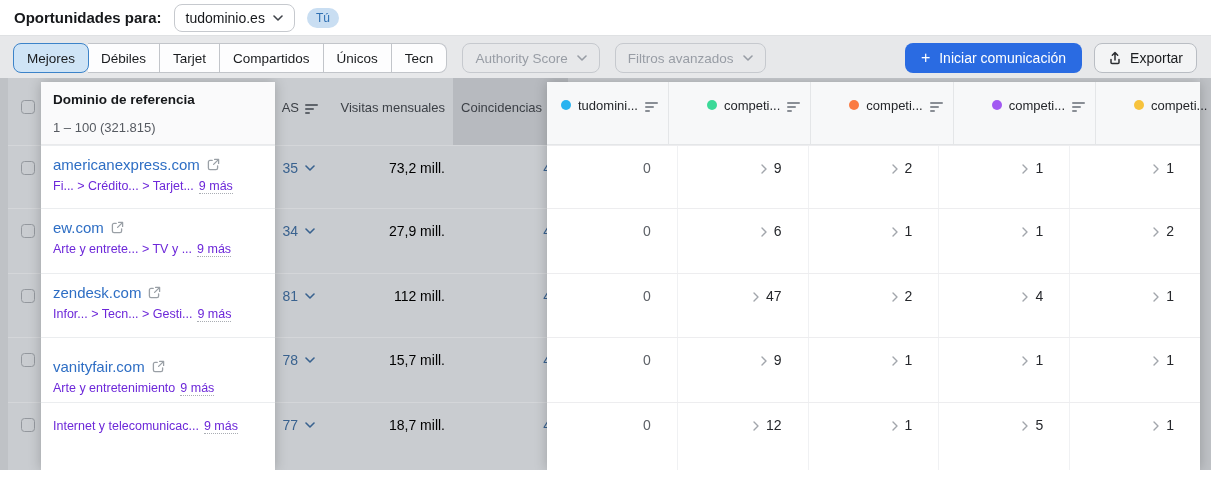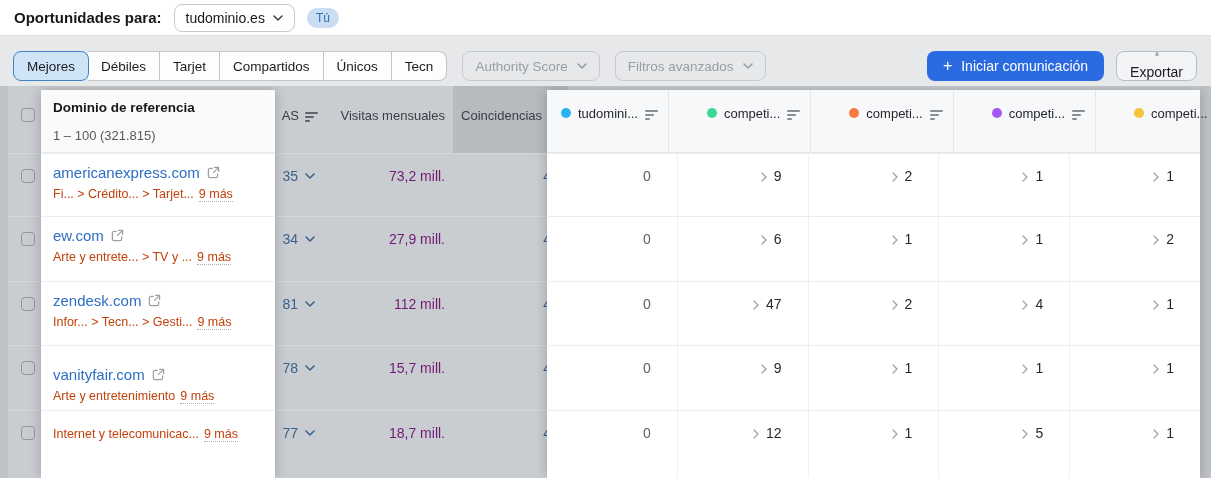--- a/index.html
+++ b/index.html
@@ -10,41 +10,41 @@
   .topbar { height: 36px; background: #fff; border-bottom: 1px solid #dfe1e3;
             display: flex; align-items: center; padding: 0 14px; gap: 12px; }
   .tb-title { font-size: 15px; font-weight: bold; color: #16181b; }
   .domain-select { display: inline-flex; align-items: center; gap: 8px; height: 28px;
             border: 1px solid #c6c9ce; border-radius: 8px; padding: 0 11px;
             font-size: 14px; color: #16181b; background: #fff; cursor: pointer; }
   .you-badge { background: #c9def2; color: #2e6fb2; font-size: 12px; line-height: 1;
             padding: 4px 9px; border-radius: 10px; }
 
   
-  .toolbar { height: 50px; background: #e7e8ea; display: flex; align-items: flex-end;
+  .toolbar { height: 42px; background: #e7e8ea; display: flex; align-items: flex-end;
             padding: 0 14px 5px 14px; }
   .seg { display: flex; }
   .seg-btn { height: 30px; padding: 0 13px; background: #fdfdfe; border: 1px solid #c2c5ca;
             border-left-width: 0; font-size: 13.5px; color: #1a1c1f; display: flex;
             align-items: center; cursor: pointer; position: relative; }
   .seg-btn:first-child { border-left-width: 1px; border-radius: 8px 0 0 8px; }
   .seg-btn:last-child { border-radius: 0 8px 8px 0; }
   .seg-btn.active { background: #cfe4f6; border: 1.5px solid #3c83c9; border-radius: 8px;
             margin: 0 -1px; z-index: 2; }
   .dd-disabled { height: 30px; margin-left: 15px; padding: 0 12px; border: 1px solid #c6c9ce;
             border-radius: 8px; display: flex; align-items: center; gap: 9px;
             font-size: 13.5px; color: #989da5; cursor: pointer; }
   .tool-spacer { flex: 1; }
   .btn-primary { height: 30px; background: #2a6be2; border: none; border-radius: 8px;
             color: #fff; font-size: 14px; padding: 0 16px; display: flex; align-items: center;
             gap: 9px; cursor: pointer; }
   .btn-primary .plus { font-size: 16px; font-weight: 400; line-height: 1; }
   .btn-export { height: 30px; margin-left: 12px; background: #f3f4f5; border: 1px solid #b9bdc3;
             border-radius: 8px; color: #1a1c1f; font-size: 14px; padding: 0 13px;
-            display: flex; align-items: center; gap: 8px; cursor: pointer; flex-direction: column; }
+            display: flex; align-items: center; gap: 8px; cursor: pointer; }
 
   
   .table-area { position: relative; height: 392px; background: #c9ccd0; overflow: hidden; }
   .edge-strip { position: absolute; top: 0; bottom: 0; background: #bfc2c6; }
   .edge-strip.left { left: 0; width: 8px; }
   .edge-strip.right { left: 1200px; width: 11px; }
 
   .dim-header { position: absolute; left: 8px; right: 11px; top: 0; height: 67px; }
   .dim-col-head { position: absolute; top: 0; height: 67px; display: flex;
             justify-content: flex-end; align-items: flex-start; padding-top: 22px; gap: 6px;
@@ -53,21 +53,21 @@
             background: #b7babf; }
   .checkbox { position: absolute; left: 13px; width: 14px; height: 14px;
             border: 1.5px solid #94989e; border-radius: 3.5px; cursor: pointer; }
 
   .dim-row { position: absolute; left: 8px; right: 11px; border-top: 1px solid #d4d6d9; }
   .dim-as { position: absolute; left: 210px; top: 0; width: 97px; display: flex;
             justify-content: flex-end; align-items: flex-start; padding-top: 14px; gap: 7px;
             font-size: 14px; color: #39628f; cursor: pointer; }
   .dim-as svg { margin-top: 5px; }
   .dim-vis { position: absolute; left: 315px; top: 0; width: 122px; padding-top: 14px;
-            text-align: right; font-size: 14px; color: #701a75; }
+            text-align: right; font-size: 14px; color: #000000; }
   .dim-coin { position: absolute; left: 445px; top: 0; width: 102px; padding-top: 14px;
             text-align: right; font-size: 14px; color: #39628f; }
 
   
   .sort-icon { display: inline-flex; flex-direction: column; gap: 2.5px; padding-top: 4px; cursor: pointer; }
   .sort-icon i { display: block; height: 1.5px; background: #898e95; border-radius: 1px; }
   .sort-icon i:nth-child(1){ width: 13px; } .sort-icon i:nth-child(2){ width: 9px; }
   .sort-icon i:nth-child(3){ width: 5px; }
   .sort-icon.dark i { background: #5f646b; }
 
@@ -78,21 +78,21 @@
   .panel-right { left: 547px; width: 653px; }
 
   .pl-header { height: 63px; background: #fafafb; border-bottom: 1px solid #e9eaec;
             padding: 10px 12px 0 12px; }
   .pl-title { font-size: 13.5px; font-weight: 600; color: #16181b; }
   .pl-range { font-size: 13px; color: #565a61; margin-top: 13px; }
   .lrow { padding: 10px 12px 0 12px; border-top: 1px solid #ebedef; overflow: hidden; }
   .lrow:first-of-type { border-top: none; }
   .dline { display: flex; align-items: center; gap: 7px; }
   .dlink { font-size: 15px; color: #2e6ec4; text-decoration: none; font-weight: 500; cursor: pointer; }
-  .cline { margin-top: 6px; font-size: 12.5px; color: #c2410c; white-space: nowrap; }
+  .cline { margin-top: 6px; font-size: 12.5px; color: #6d28d9; white-space: nowrap; }
   .more { border-bottom: 1px dotted #a9adb3; margin-left: 5px; cursor: pointer; }
 
   .pr-header { height: 63px; background: #f7f8f9; border-bottom: 1px solid #e4e6e8; display: flex; gap: 24px; }
   .pr-hcell { flex: 1; border-right: 1px solid #e4e6e8; padding: 16px 10px 0 14px;
             display: flex; align-items: flex-start; gap: 7px; }
   .pr-hcell:last-child { border-right: none; }
   .dot { width: 10px; height: 10px; border-radius: 50%; flex: none; margin-top: 2px; }
   .pr-label { font-size: 13px; color: #25272b; white-space: nowrap; overflow: hidden; }
   .pr-hcell .sort-icon { margin-left: auto; }
 

